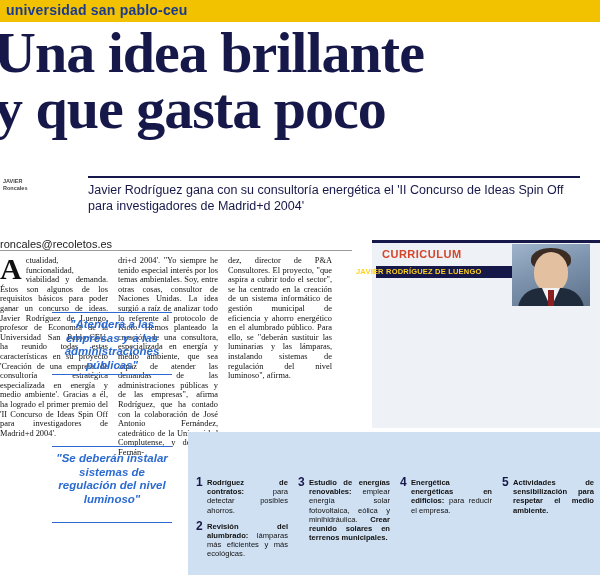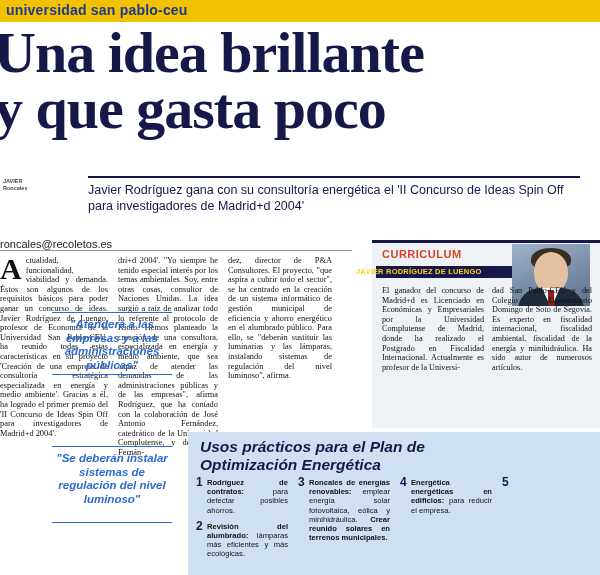--- a/index.html
+++ b/index.html
@@ -227,54 +227,48 @@
   <div class="curr-title">CURRICULUM</div>
   <div class="curr-name-bar"></div>
   <div class="curr-name">JAVIER RODRÍGUEZ DE LUENGO</div>
   <div class="curr-photo">
     <div class="hair"></div>
     <div class="face"></div>
     <div class="suit"></div>
     <div class="shirt"></div>
     <div class="tie"></div>
   </div>
-  <div class="curr-text curr-c1">El ganador del concurso de Madrid+d es Licenciado en Económicas y Empresariales por la Universidad Complutense de Madrid, donde ha realizado el Postgrado en Fiscalidad Internacional. Actualmente es profesor de la Universi-</div>
-  <div class="curr-text curr-c2">dad San Pablo-CEU y del Colegio Universitario Domingo de Soto de Segovia. Es experto en fiscalidad internacional, fiscalidad ambiental, fiscalidad de la energía y minihidráulica. Ha sido autor de numerosos artículos.</div>
 
   <div class="usos-box"></div>
-  <div class="usos-title">
-    <span>Usos prácticos para el Plan de</span><br>
-    <span>Optimización Energética</span>
-  </div>
 
   <div class="usos-cols">
 
     <div class="usos-col uc1">
       <div class="usos-item">
         <span class="usos-num">1</span><span class="u-strong">Rodríguez de contratos:</span> <span>para detectar posibles ahorros.</span>
       </div>
       <div class="usos-item">
         <span class="usos-num">2</span><span class="u-strong">Revisión del alumbrado:</span> <span>lámparas más eficientes y más ecológicas.</span>
       </div>
     </div>
 
     <div class="usos-col uc2">
       <div class="usos-item">
-        <span class="usos-num">3</span><span class="u-strong">Roncales de energías renovables:</span> <span>emplear energía solar fotovoltaica, eólica y minihidráulica.</span>
+        <span class="usos-num">3</span><span class="u-strong">Estudio de energías renovables:</span> <span>emplear energía solar fotovoltaica, eólica y minihidráulica.</span>
         <span class="u-strong">Crear reunido solares en terrenos municipales.</span>
       </div>
     </div>
 
     <div class="usos-col uc3">
       <div class="usos-item">
         <span class="usos-num">4</span><span class="u-strong">Energética energéticas en edificios:</span> <span>para reducir el empresa.</span>
       </div>
     </div>
 
     <div class="usos-col uc4">
       <div class="usos-item">
-        <span class="usos-num">5</span> <span></span>
+        <span class="usos-num">5</span><span class="u-strong">Actividades de sensibilización para respetar el medio ambiente.</span> <span></span>
       </div>
     </div>
 
   </div>
 
 </div>
 
 </body></html>

